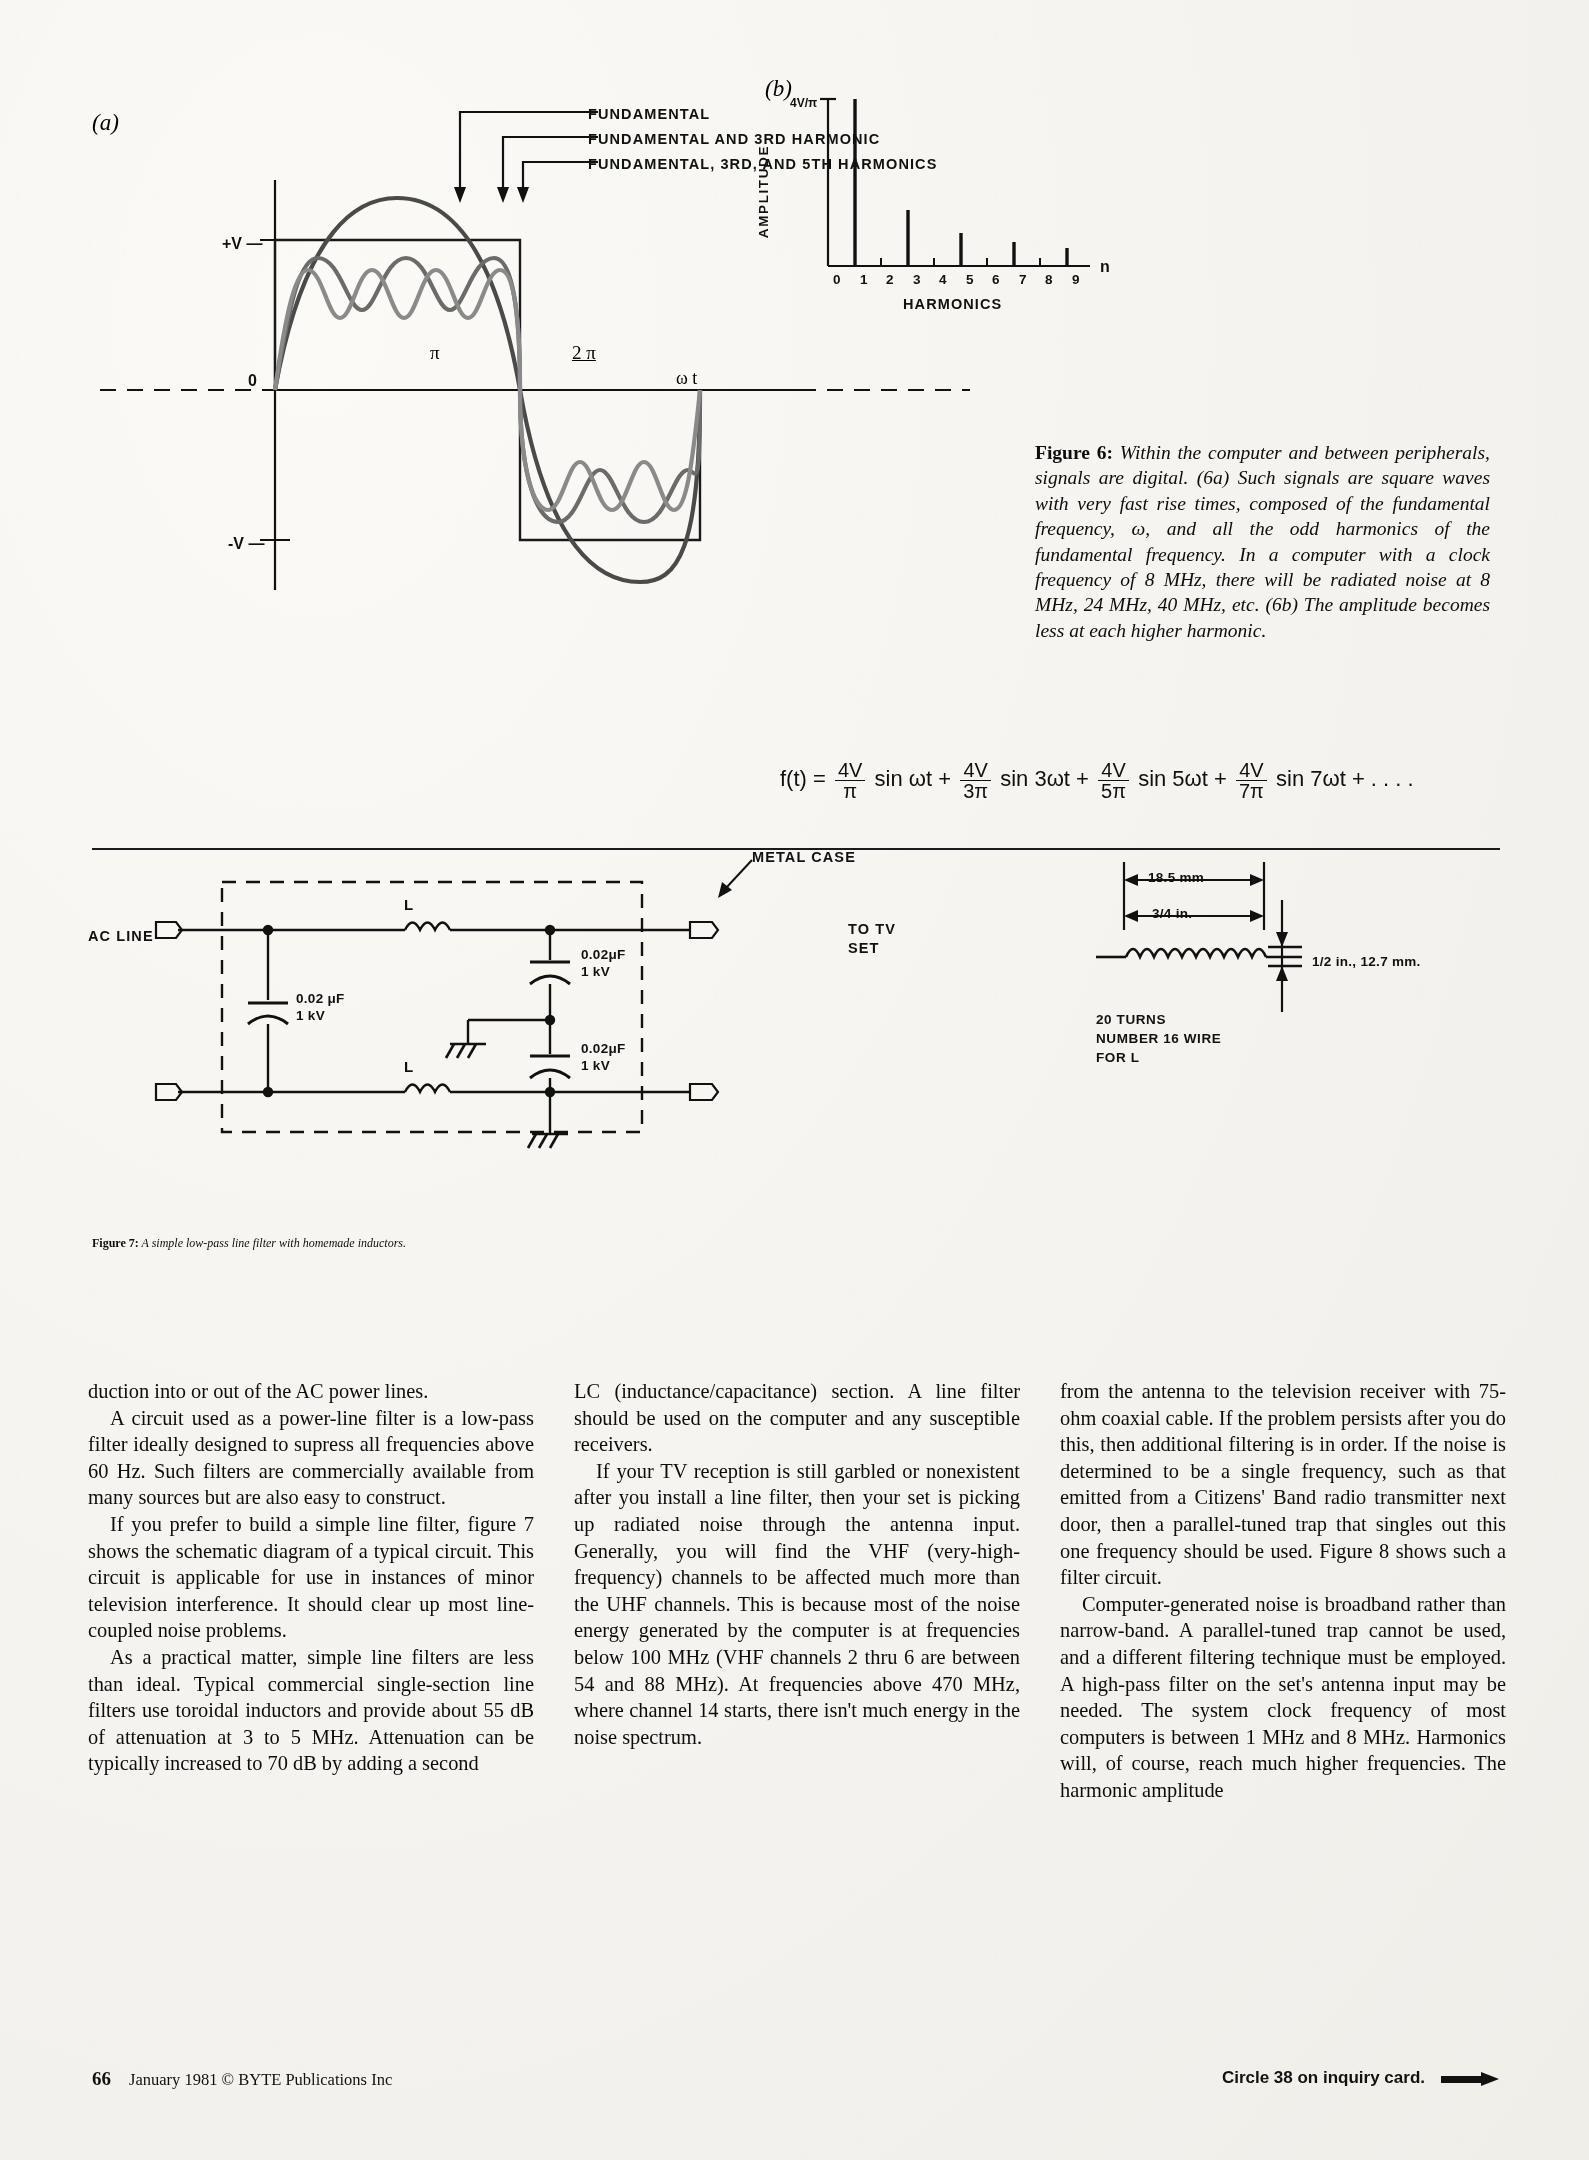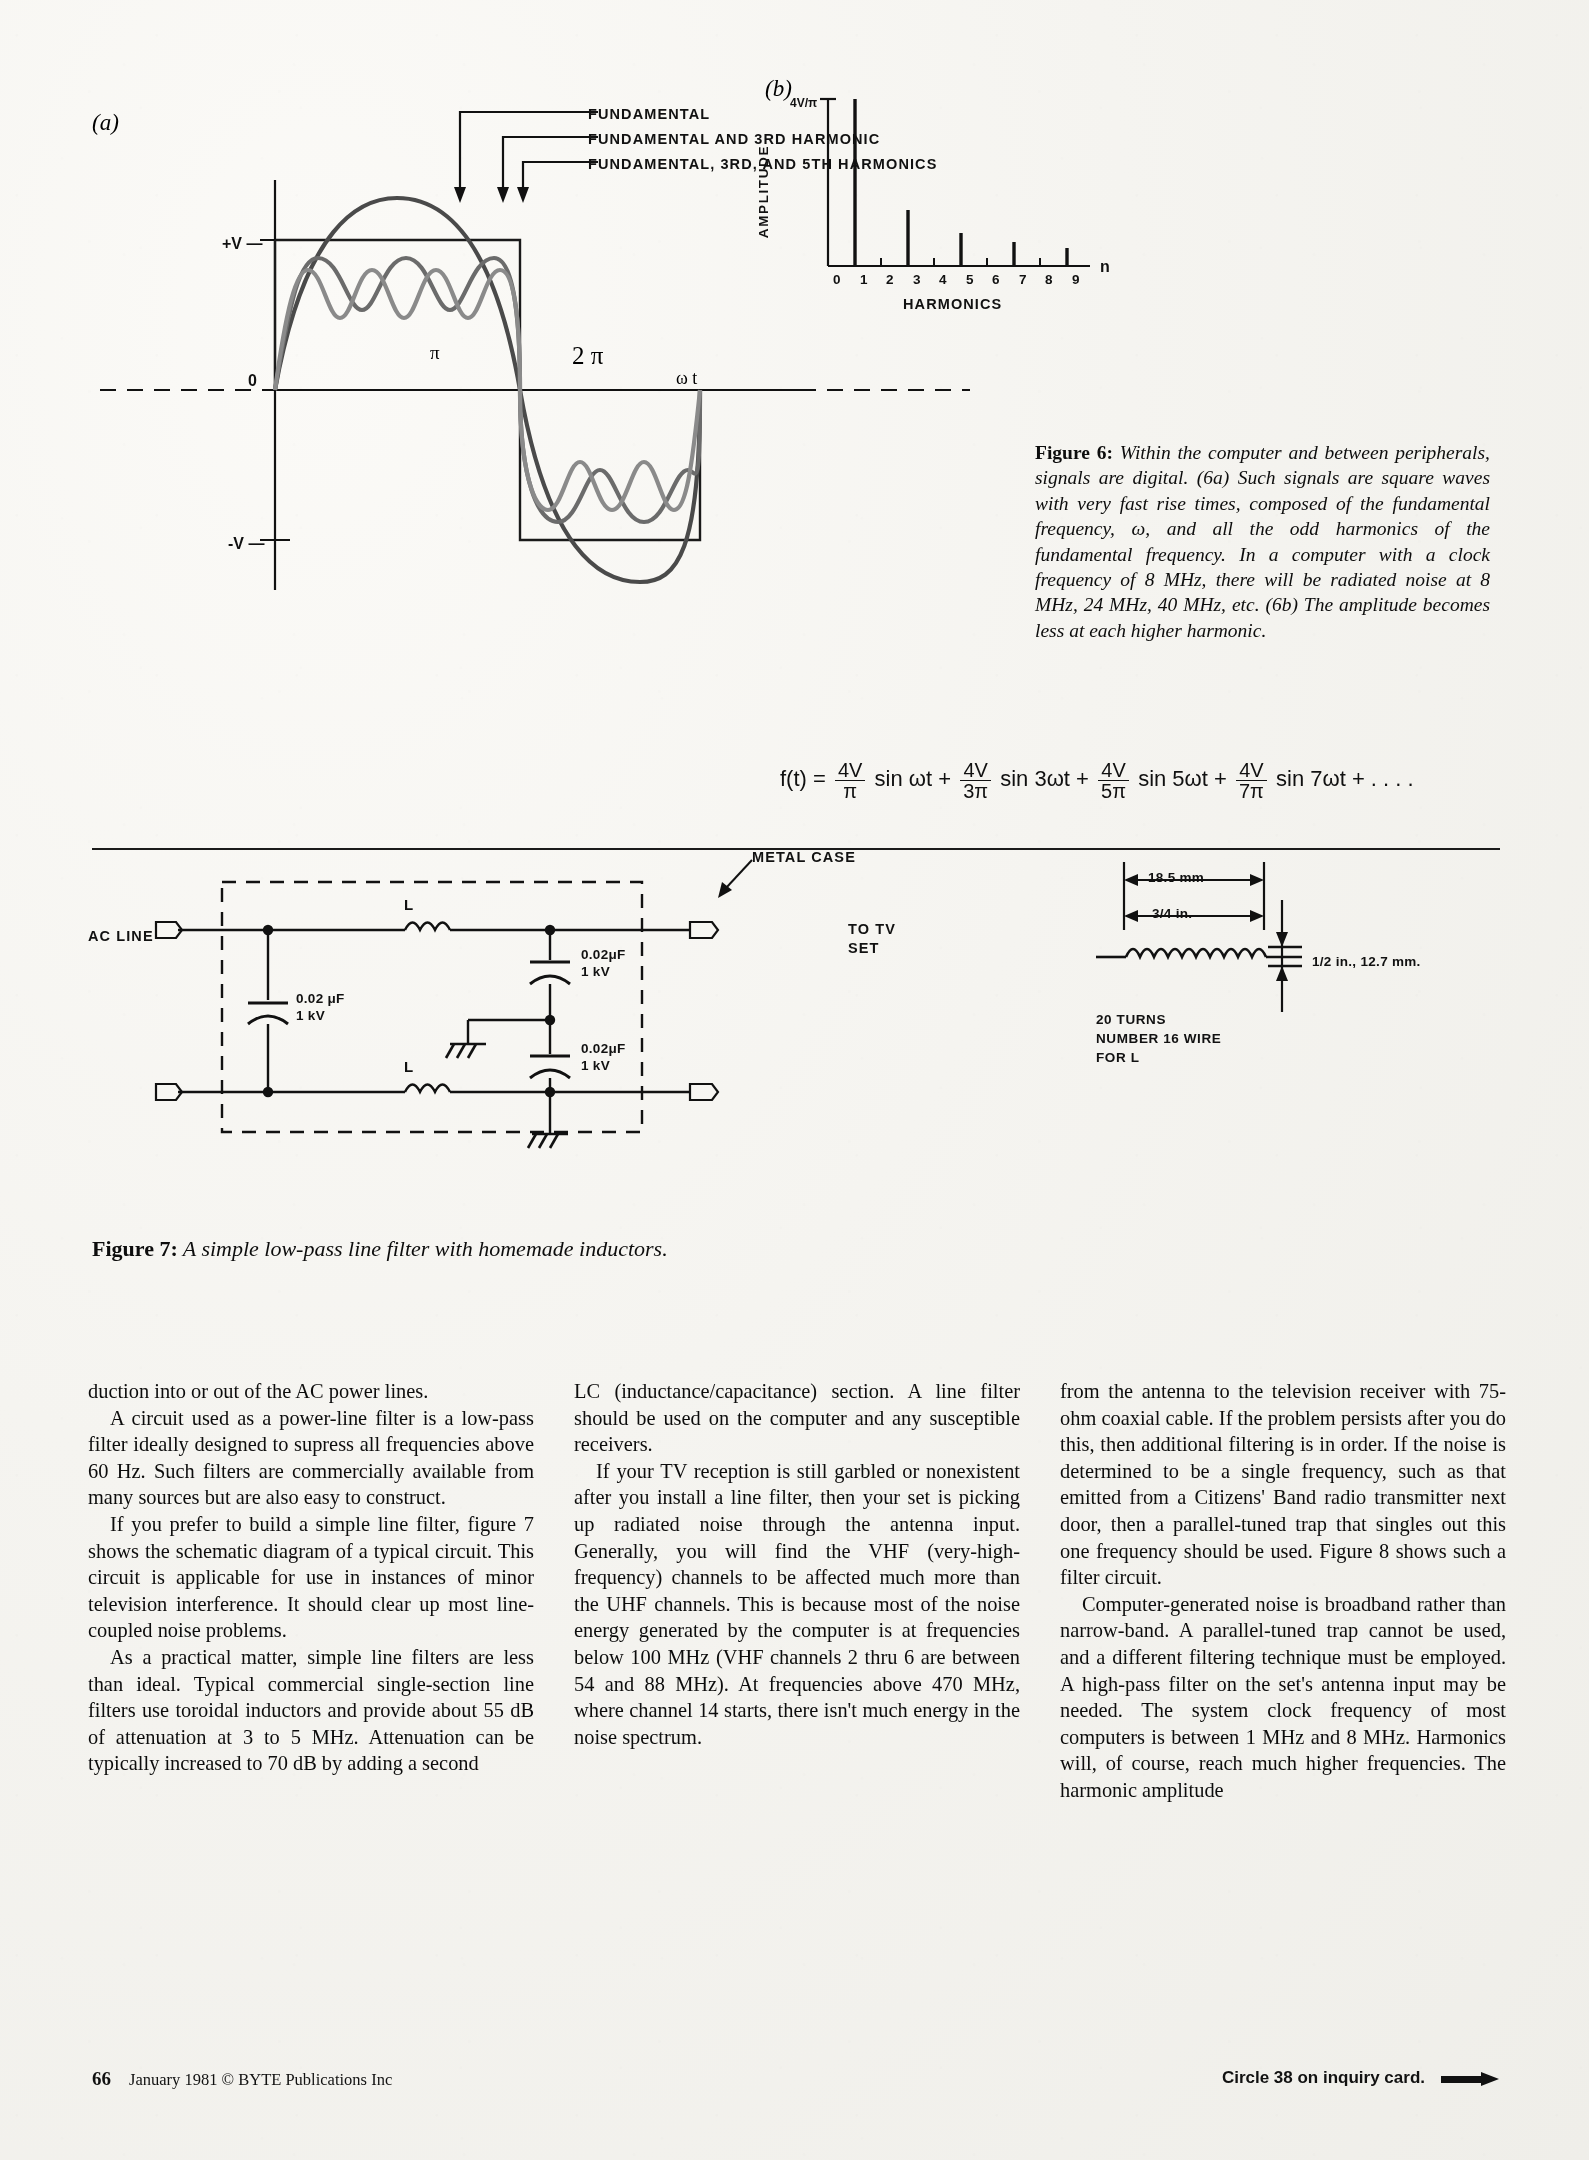--- a/index.html
+++ b/index.html
@@ -43,21 +43,21 @@
 
   
   .caption{
     font-family:"Liberation Serif", serif;
     font-style:italic;font-size:19.5px;line-height:25.4px;
     color:#0d0d0d;text-align:justify;
   }
   .caption b{font-style:normal;font-weight:bold;}
   .figcap{
     font-family:"Liberation Serif", serif;
-    font-style:italic;font-size:22px;color:#0d0d0d;
+    font-style:italic;font-size:12px;color:#0d0d0d;
   }
   .figcap b{font-style:normal;font-weight:bold;}
 
   
   #body-cols{
     position:absolute;left:88px;top:1378px;width:1420px;height:640px;
     display:flex;gap:40px;
   }
   .col{
     width:446px;
@@ -181,21 +181,21 @@
     </svg>
 
     <div class="abs lbl-sm" style="left:222px;top:235px;font-size:16px;letter-spacing:0;">
       <span>+V</span>&nbsp;<span style="font-weight:bold;">—</span>
     </div>
     <div class="abs lbl-sm" style="left:228px;top:535px;font-size:16px;letter-spacing:0;">
       <span>-V</span>&nbsp;<span style="font-weight:bold;">—</span>
     </div>
     <div class="abs lbl-sm" style="left:248px;top:372px;font-size:16px;letter-spacing:0;">0</div>
     <div class="abs" style="left:430px;top:342px;font-size:19px;font-family:'Liberation Serif',serif;">π</div>
-    <div class="abs" style="left:572px;top:342px;font-size:25px;font-family:'Liberation Serif',serif;">2 π</div>
+    <div class="abs" style="left:572px;top:342px;font-size:19px;font-family:'Liberation Serif',serif;text-decoration:underline;">2 π</div>
     <div class="abs" style="left:676px;top:368px;font-size:18px;font-family:'Liberation Serif',serif;">ω t</div>
 
     <div class="abs ital" style="left:765px;top:76px;font-size:23px;font-family:'Liberation Serif',serif;">(b)</div>
 
     <div class="abs lbl-sm" style="left:790px;top:96px;font-size:12px;letter-spacing:0;">4V/π</div>
 
     <div class="abs lbl" style="left:756px;top:145px;font-size:13.5px;letter-spacing:1.6px;
                 writing-mode:vertical-rl;transform:rotate(180deg);">AMPLITUDE</div>
 
     <svg class="abs" style="left:818px;top:90px;" width="290" height="190" viewBox="0 0 290 190">

